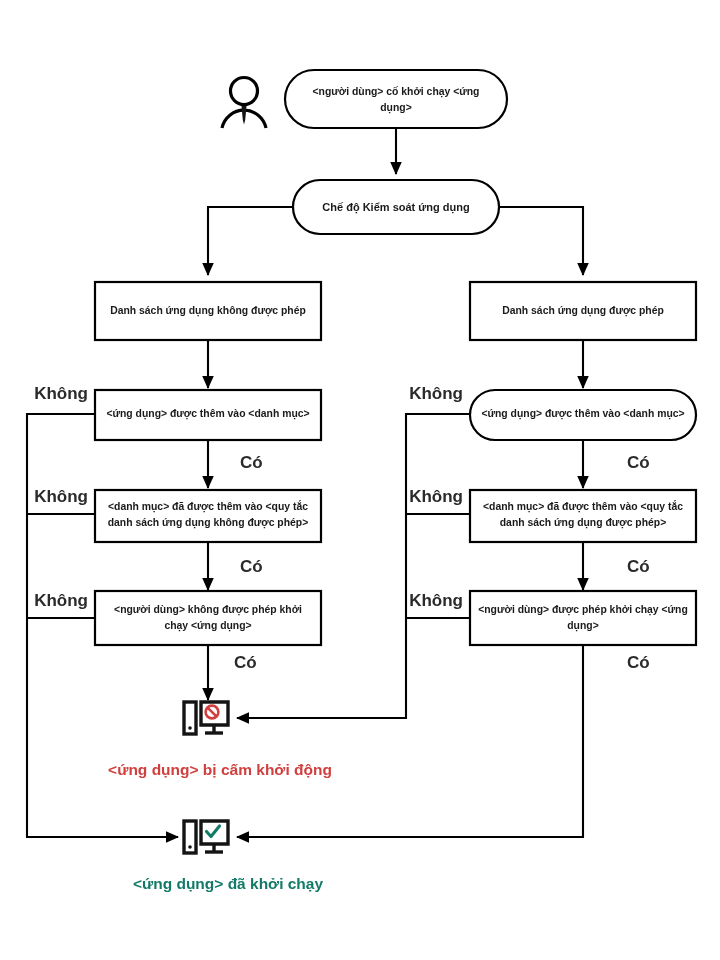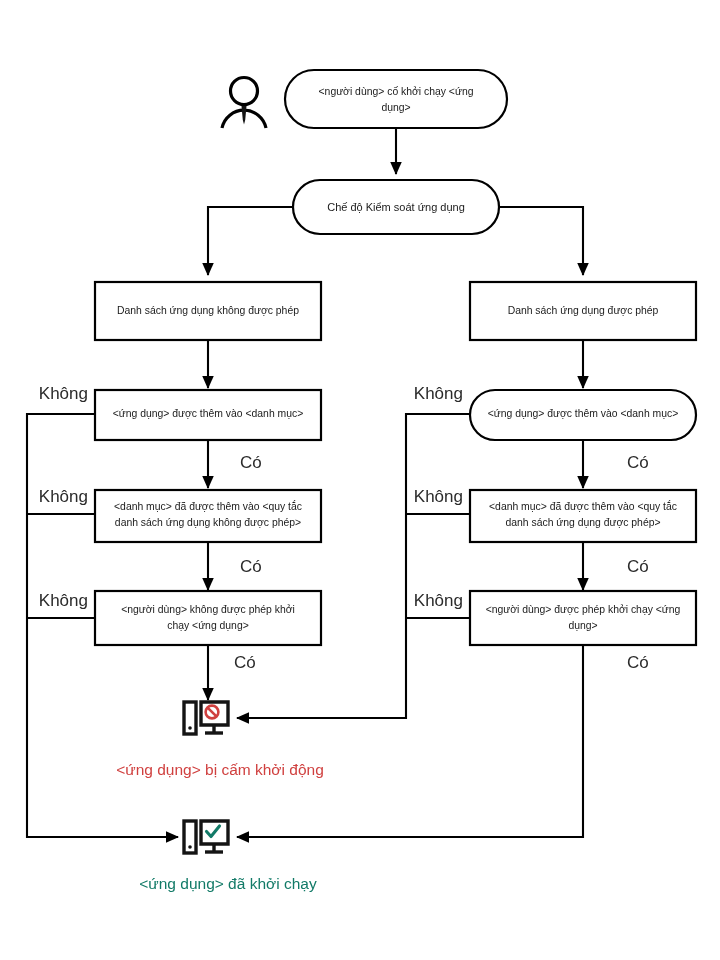--- a/index.html
+++ b/index.html
@@ -10,20 +10,21 @@
   body {
     width: 720px;
     height: 960px;
     font-family: "Liberation Sans", sans-serif;
     overflow: hidden;
   }
   #diagram-root {
     position: relative;
     width: 588px;
     height: 960px;
+    font-weight: bold;
   }
   svg#flow {
     display: block;
     width: 720px;
     height: 960px;
   }
   .node-shape {
     fill: #ffffff;
     stroke: #000000;
     stroke-width: 2.2;

